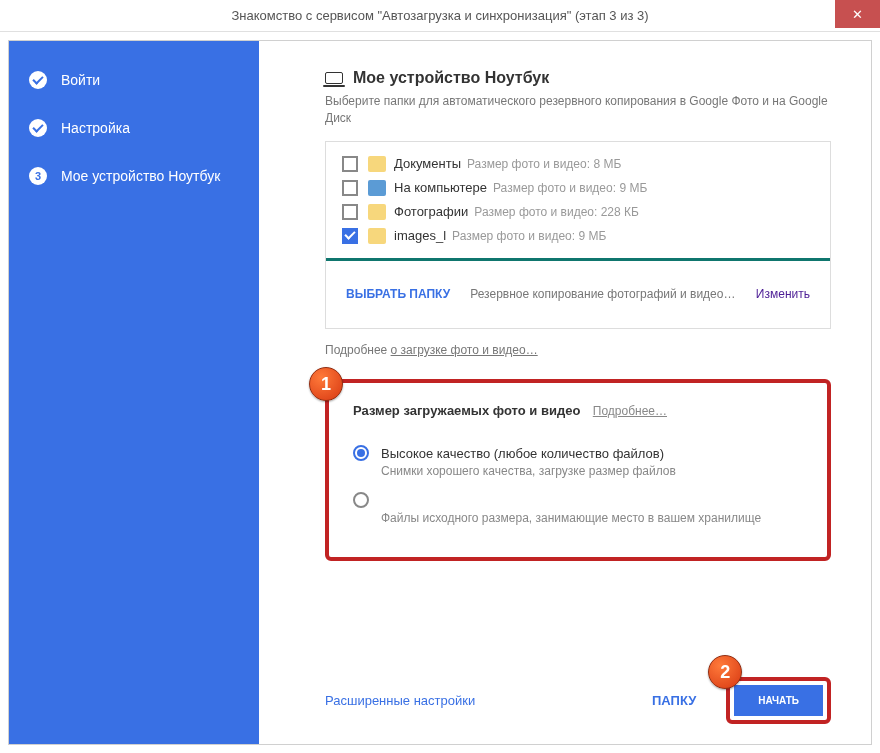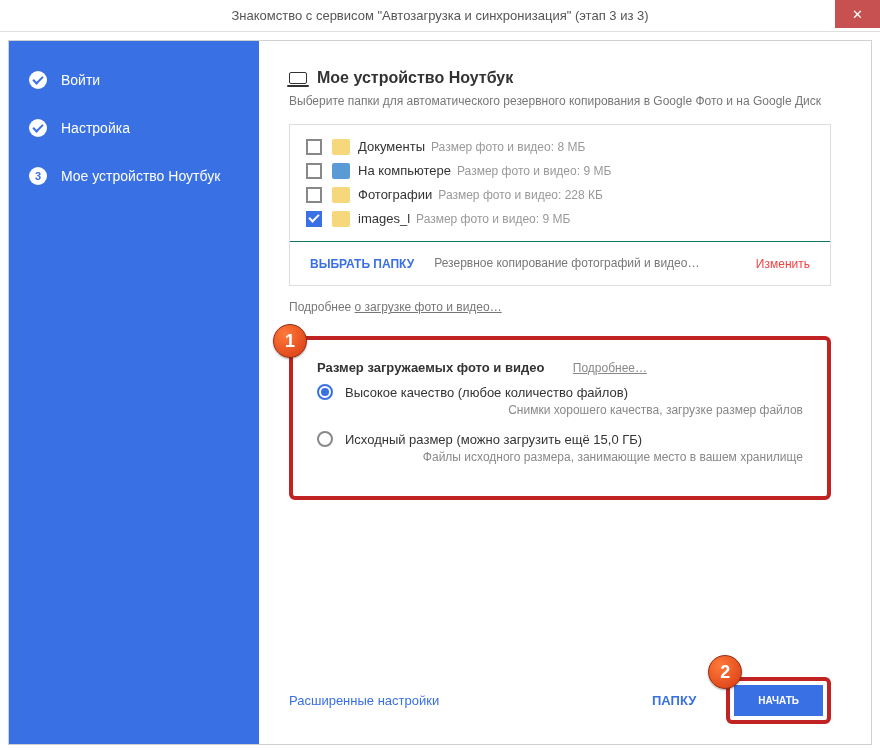--- a/index.html
+++ b/index.html
@@ -1,21 +1,21 @@
 <!DOCTYPE html>
 <html><head>
 <meta charset="utf-8">
 <style>
 * { margin: 0; padding: 0; box-sizing: border-box; }
 body { font-family: Arial, sans-serif; background: #fff; width: 880px; height: 753px; position: relative; overflow: hidden; }
 .titlebar { height: 32px; background: #fff; display: flex; align-items: center; justify-content: center; position: relative; border-bottom: 1px solid #e0e0e0; }
 .titlebar-text { font-size: 13px; color: #555; }
 .close-btn { position: absolute; right: 0; top: 0; width: 45px; height: 28px; background: #c75050; color: #fff; display: flex; align-items: center; justify-content: center; font-size: 13px; cursor: pointer; }
 .outer { padding: 8px; height: calc(100% - 32px); }
-.inner { display: flex; height: 100%; border: 1px solid #d0d0d0; }
+.inner { display: flex; height: 100%; border: 1px solid #d0d0d0; gap: 36px; }
 .sidebar { width: 250px; background: #3970e4; padding: 30px 20px; color: #fff; }
 .sidebar-item { display: flex; align-items: center; margin-bottom: 30px; font-size: 14px; }
 .sidebar-icon { width: 18px; height: 18px; border-radius: 50%; background: #fff; margin-right: 14px; display: flex; align-items: center; justify-content: center; flex-shrink: 0; }
 .checkmark { width: 10px; height: 6px; border-left: 2px solid #3970e4; border-bottom: 2px solid #3970e4; transform: rotate(-45deg); margin-top: -3px; }
 .step-num { color: #3970e4; font-size: 11px; font-weight: bold; }
 .main { flex: 1; background: #fff; padding: 28px 40px 20px 30px; display: flex; flex-direction: column; position: relative; }
 .device-header { display: flex; align-items: center; margin-bottom: 6px; }
 .laptop-icon { width: 18px; height: 12px; border: 1.5px solid #333; border-radius: 2px; margin-right: 10px; position: relative; }
 .laptop-icon::after { content: ''; position: absolute; bottom: -4px; left: -3px; right: -3px; height: 2px; background: #333; border-radius: 1px; }
 .device-title { font-size: 16px; font-weight: bold; color: #333; }
@@ -23,30 +23,30 @@
 .folder-box { border: 1px solid #ddd; }
 .folder-list { padding: 10px 16px; }
 .folder-row { display: flex; align-items: center; padding: 4px 0; font-size: 13px; }
 .checkbox { width: 16px; height: 16px; border: 2px solid #888; margin-right: 10px; flex-shrink: 0; display: flex; align-items: center; justify-content: center; }
 .checkbox.checked { background: #3970e4; border-color: #3970e4; }
 .checkbox.checked::after { content: ''; width: 8px; height: 4px; border-left: 2px solid #fff; border-bottom: 2px solid #fff; transform: rotate(-45deg); margin-top: -3px; }
 .folder-icon { width: 18px; height: 16px; margin-right: 8px; background: #f7d77c; border-radius: 2px; flex-shrink: 0; position: relative; }
 .folder-icon.pc { background: #5b9bd5; }
 .folder-name { color: #333; margin-right: 6px; }
 .folder-size { color: #999; font-size: 12px; }
-.folder-footer { border-top: 1px solid #0f766e; padding: 14px 20px; display: flex; align-items: center; justify-content: space-between; font-size: 12px; }
+.folder-footer { border-top: 3px solid #0f766e; padding: 26px 20px; display: flex; align-items: center; justify-content: space-between; font-size: 12px; }
 .choose-folder { color: #3970e4; font-weight: bold; text-transform: uppercase; cursor: pointer; }
 .backup-text { color: #777; flex: 1; margin: 0 20px; line-height: 1.3; }
-.change-link { color: #ef4444; cursor: pointer; }
+.change-link { color: #4c1d95; cursor: pointer; }
 .more-info { font-size: 12px; color: #777; margin-top: 14px; }
 .more-info a { color: #777; text-decoration: underline; }
 .quality-box { border: 4px solid #c12323; border-radius: 6px; padding: 18px 24px; margin-top: 22px; position: relative; }
 .quality-title { font-size: 13px; font-weight: bold; color: #333; }
-.quality-more { color: #888; text-decoration: underline; font-weight: normal; font-size: 12px; margin-left: 24px; cursor: pointer; }
-.radio-group { margin-top: 8px; text-align: right; }
+.quality-more { color: #888; text-decoration: underline; font-weight: normal; font-size: 12px; margin-left: 8px; cursor: pointer; }
+.radio-group { margin-top: 26px; }
 .radio-option { margin-bottom: 14px; }
 .radio-row { display: flex; align-items: center; }
 .radio { width: 16px; height: 16px; border: 2px solid #888; border-radius: 50%; margin-right: 12px; flex-shrink: 0; display: flex; align-items: center; justify-content: center; }
 .radio.selected { border-color: #3970e4; }
 .radio.selected::after { content: ''; width: 8px; height: 8px; background: #3970e4; border-radius: 50%; }
 .radio-label { font-size: 13px; color: #333; }
 .radio-desc { font-size: 12px; color: #888; margin-left: 28px; margin-top: 3px; }
 .badge { position: absolute; width: 34px; height: 34px; border-radius: 50%; background: radial-gradient(circle at 35% 30%, #ff7a3a, #d73812); color: #fff; font-weight: bold; font-size: 18px; display: flex; align-items: center; justify-content: center; border: 1px solid #912c10; box-shadow: 0 1px 2px rgba(0,0,0,0.35); }
 .badge1 { top: -16px; left: -20px; }
 .bottom-bar { margin-top: auto; display: flex; align-items: center; justify-content: space-between; padding-top: 20px; font-size: 13px; }
@@ -145,21 +145,20 @@
           <div class="radio-option">
             <div class="radio-row">
               <div class="radio selected"></div>
               <span class="radio-label">Высокое качество (любое количество файлов)</span>
             </div>
             <div class="radio-desc">Снимки хорошего качества, загрузке размер файлов</div>
           </div>
           <div class="radio-option">
             <div class="radio-row">
               <div class="radio"></div>
-              <span class="radio-label">Исходный размер (можно загрузить ещё 15,0 ГБ)</span>
             </div>
             <div class="radio-desc">Файлы исходного размера, занимающие место в вашем хранилище</div>
           </div>
         </div>
       </div>
 
       <div class="bottom-bar">
         <span class="adv-settings">Расширенные настройки</span>
         <div class="bottom-right">
           <span class="back-link">ПАПКУ</span>

